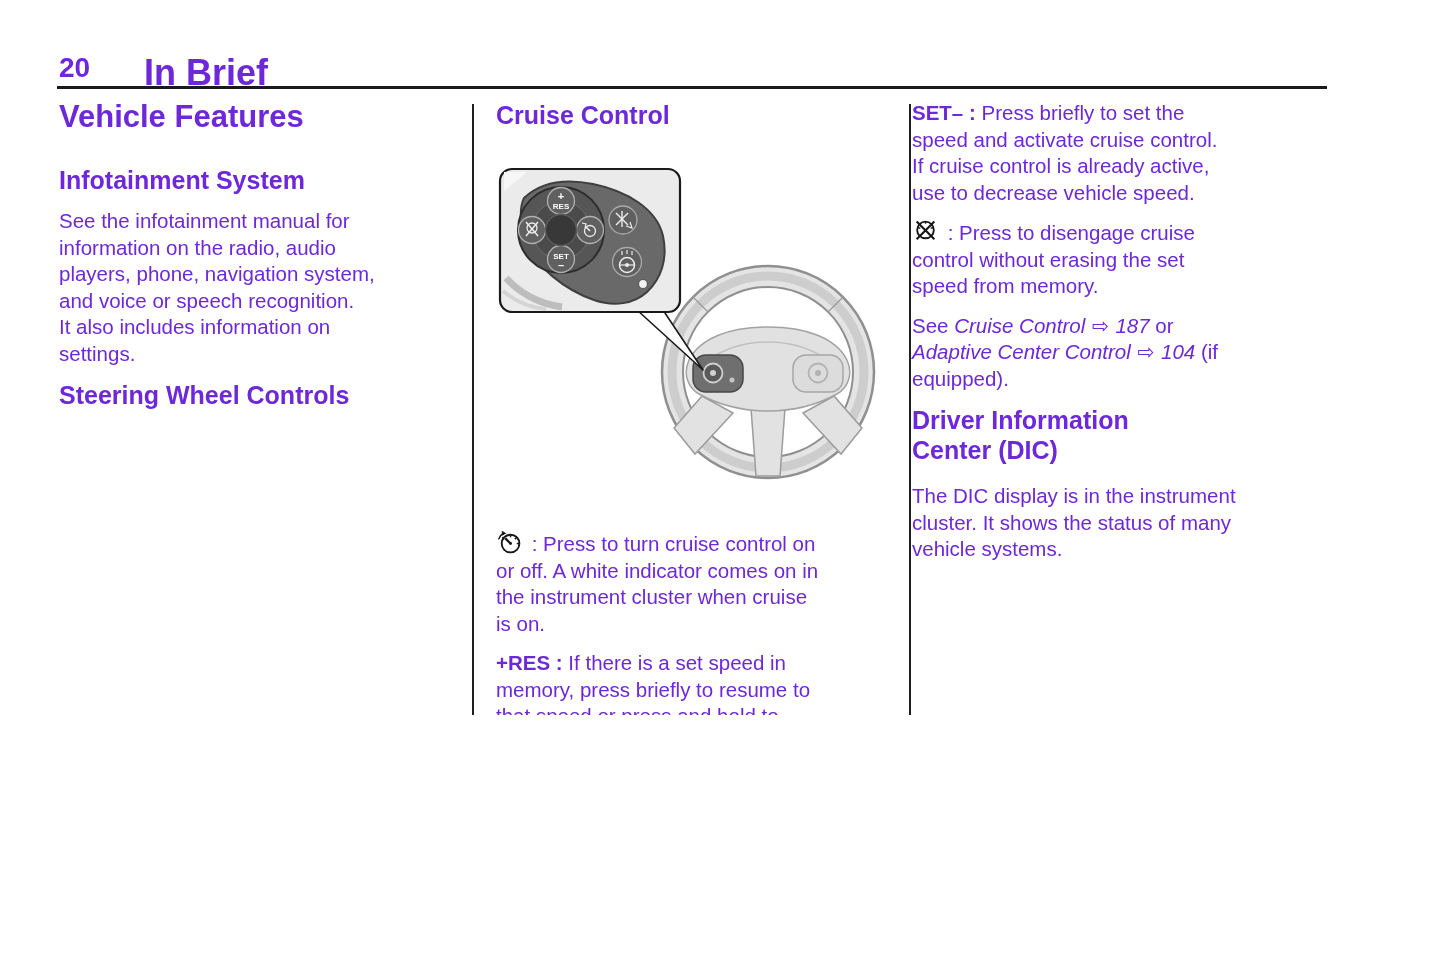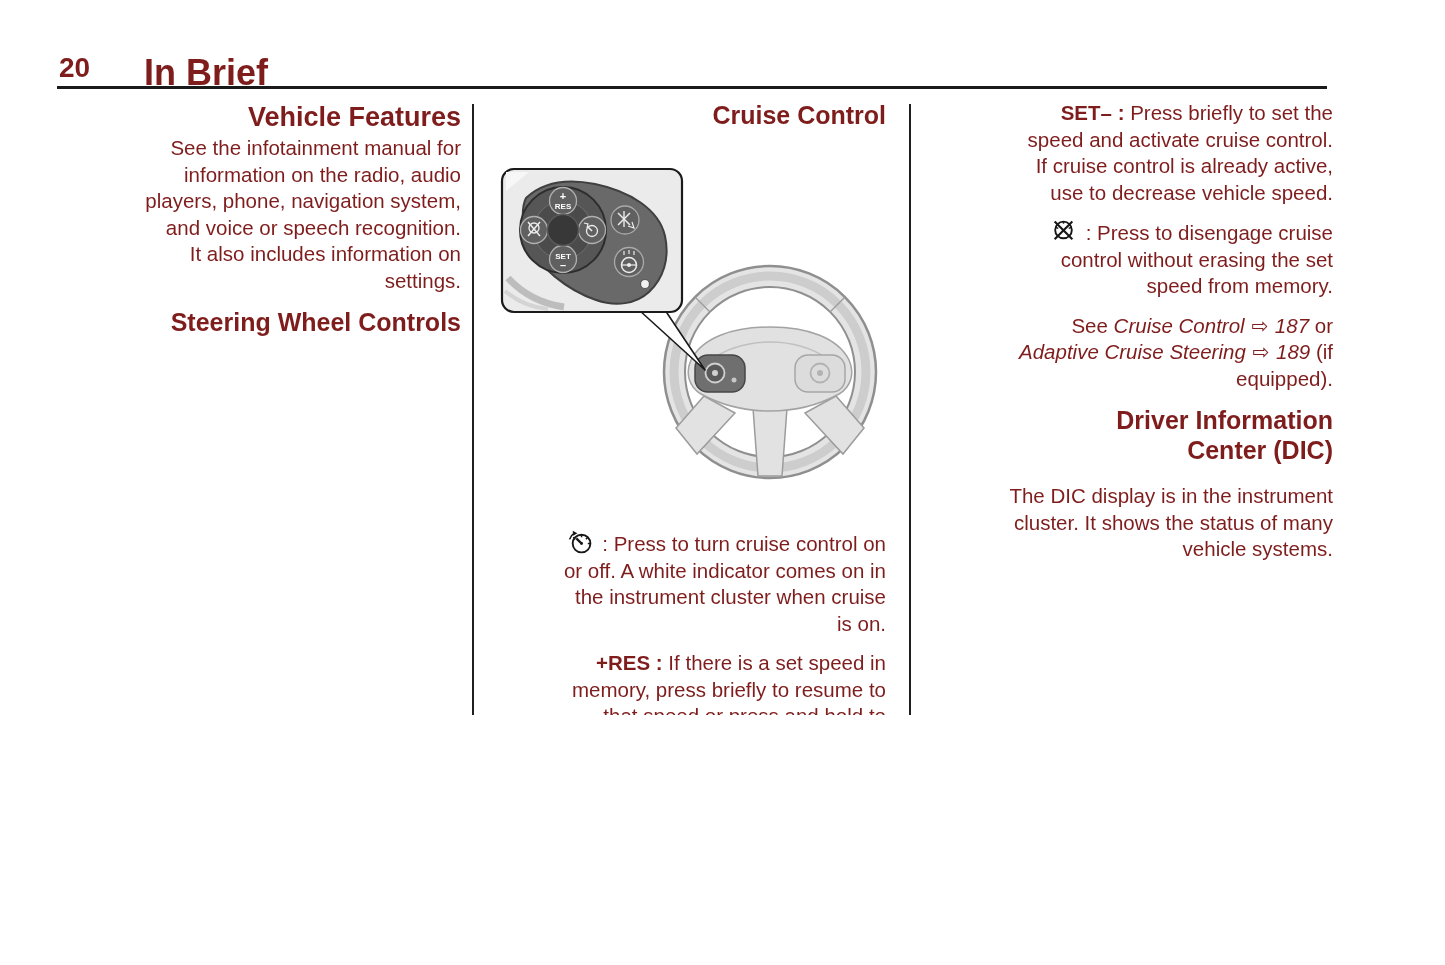--- a/index.html
+++ b/index.html
@@ -1,39 +1,38 @@
 <!DOCTYPE html>
 <html><head>
 <meta charset="utf-8">
 <style>
   html,body{margin:0;padding:0;background:#ffffff;}
   #page{
     position:relative;
     width:1445px;height:715px;
     background:#ffffff;
-    color:#7f1d1d;
+    color:#6d28d9;
     font-family:"Liberation Sans","DejaVu Sans",sans-serif;
     overflow:hidden;
-    text-align:right;
   }
   .abs{position:absolute;}
   
   #page-number{left:59px;top:52px;font-size:28px;font-weight:bold;}
   #chapter-name{left:144px;top:52px;font-size:36px;font-weight:bold;}
   #header-rule{left:57px;top:86px;width:1270px;height:3px;background:#1a1a1a;}
   
   .vdiv{top:104px;height:806px;width:2px;background:#1f1f1f;}
   #divider-1{left:472px;}
   #divider-2{left:909px;}
   
   .col{position:absolute;top:97px;}
   #col-left{left:59px;width:402px;}
   #col-middle{left:496px;width:390px;}
-  #col-right{left:933px;width:400px;}
-  h1{font-size:27px;line-height:36px;font-weight:bold;margin:2px 0 0 0;}
+  #col-right{left:912px;width:400px;}
+  h1{font-size:31px;line-height:36px;font-weight:bold;margin:2px 0 0 0;}
   h2{font-size:25px;line-height:30px;font-weight:bold;margin:30px 0 13px 0;}
   .first-heading{margin-top:3px;}
   .mt2{margin-top:11px;}
   .dic-heading{margin-top:8px;margin-bottom:18px;}
   p{font-size:20.5px;line-height:26.5px;margin:0 0 13px 0;}
   .lines{white-space:pre;}
   b.lead{font-weight:bold;}
   .lead-sep{font-weight:bold;}
   .it{font-style:italic;}
   .arrow{font-style:normal;font-family:"DejaVu Sans",sans-serif;}
@@ -47,20 +46,21 @@
 
   <span id="page-number" class="abs">20</span>
   <span id="chapter-name" class="abs">In Brief</span>
   <div id="header-rule" class="abs"></div>
 
   <div id="divider-1" class="abs vdiv"></div>
   <div id="divider-2" class="abs vdiv"></div>
 
   <div id="col-left" class="col">
     <h1>Vehicle Features</h1>
+    <h2>Infotainment System</h2>
     <p><span class="lines">See the infotainment manual for
 information on the radio, audio
 players, phone, navigation system,
 and voice or speech recognition.
 It also includes information on
 settings.</span></p>
     <h2 class="mt2">Steering Wheel Controls</h2>
   </div>
 
   <div id="col-middle" class="col">
@@ -202,21 +202,21 @@
         <line x1="19.5" y1="8" x2="17" y2="9" stroke-width="1.4"></line>
         <line x1="3.5" y1="2.5" x2="20.5" y2="19.5" stroke-width="2"></line>
         <line x1="20.5" y1="2.5" x2="3.5" y2="19.5" stroke-width="2"></line>
       </svg><span> : </span><span class="lines">Press to disengage cruise
 control without erasing the set
 speed from memory.</span>
     </p>
 
     <p>
       <span>See </span><span class="it">Cruise Control</span><span class="arrow"> ⇨ </span><span class="it">187</span><span> or</span><br>
-      <span class="it">Adaptive Cruise Steering</span><span class="arrow"> ⇨ </span><span class="it">189</span><span> (if</span><br>
+      <span class="it">Adaptive Center Control</span><span class="arrow"> ⇨ </span><span class="it">104</span><span> (if</span><br>
       <span>equipped).</span>
     </p>
 
     <h2 class="dic-heading"><span class="lines">Driver Information
 Center (DIC)</span></h2>
     <p><span class="lines">The DIC display is in the instrument
 cluster. It shows the status of many
 vehicle systems.</span></p>
   </div>
 

